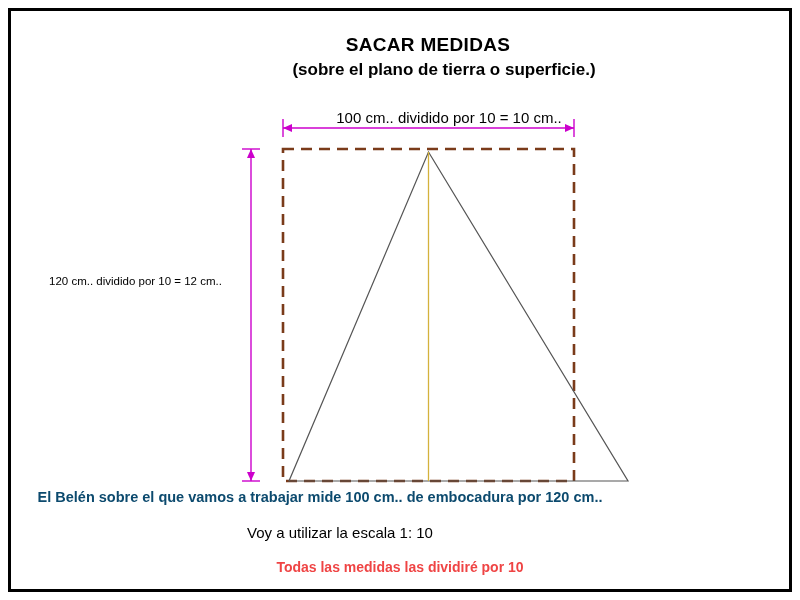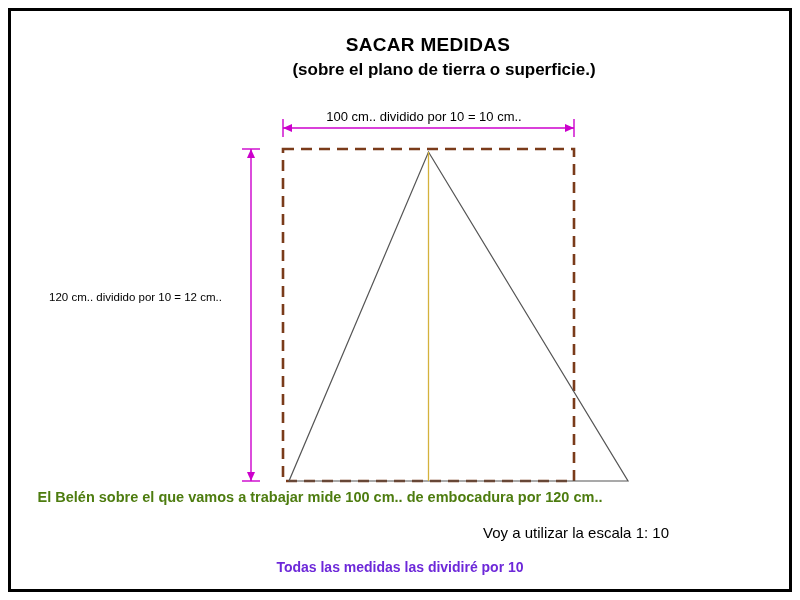--- a/index.html
+++ b/index.html
@@ -48,64 +48,64 @@
   .title-sub {
     font-size: 17px;
     font-weight: bold;
     color: #000000;
     line-height: 1.3;
     margin-top: 2px;
     margin-left: 32px;
   }
   .top-measure-label {
     position: absolute;
-    left: 263px;
+    left: 288px;
     top: 98px;
     width: 300px;
     text-align: center;
-    font-size: 13px;
+    font-size: 15px;
     color: #000000;
     white-space: nowrap;
   }
   .side-measure-label {
     position: absolute;
     left: 38px;
-    top: 280px;
+    top: 264px;
     font-size: 11.5px;
     color: #000000;
     white-space: nowrap;
   }
   .caption1 {
     position: absolute;
     left: 0;
     top: 478px;
     width: 618px;
     text-align: center;
     font-size: 14.5px;
     font-weight: bold;
-    color: #4d7c0f;
+    color: #0c4a6e;
   }
   .caption2 {
     position: absolute;
     left: 0;
     top: 513px;
     width: 658px;
-    text-align: right;
+    text-align: center;
     font-size: 15px;
     color: #000000;
   }
   .caption3 {
     position: absolute;
     left: 0;
     top: 548px;
     width: 778px;
     text-align: center;
     font-size: 14px;
     font-weight: bold;
-    color: #6d28d9;
+    color: #ef4444;
   }
   svg.diagram {
     position: absolute;
     left: 0;
     top: 0;
     width: 778px;
     height: 578px;
   }
 </style>
 </head>

